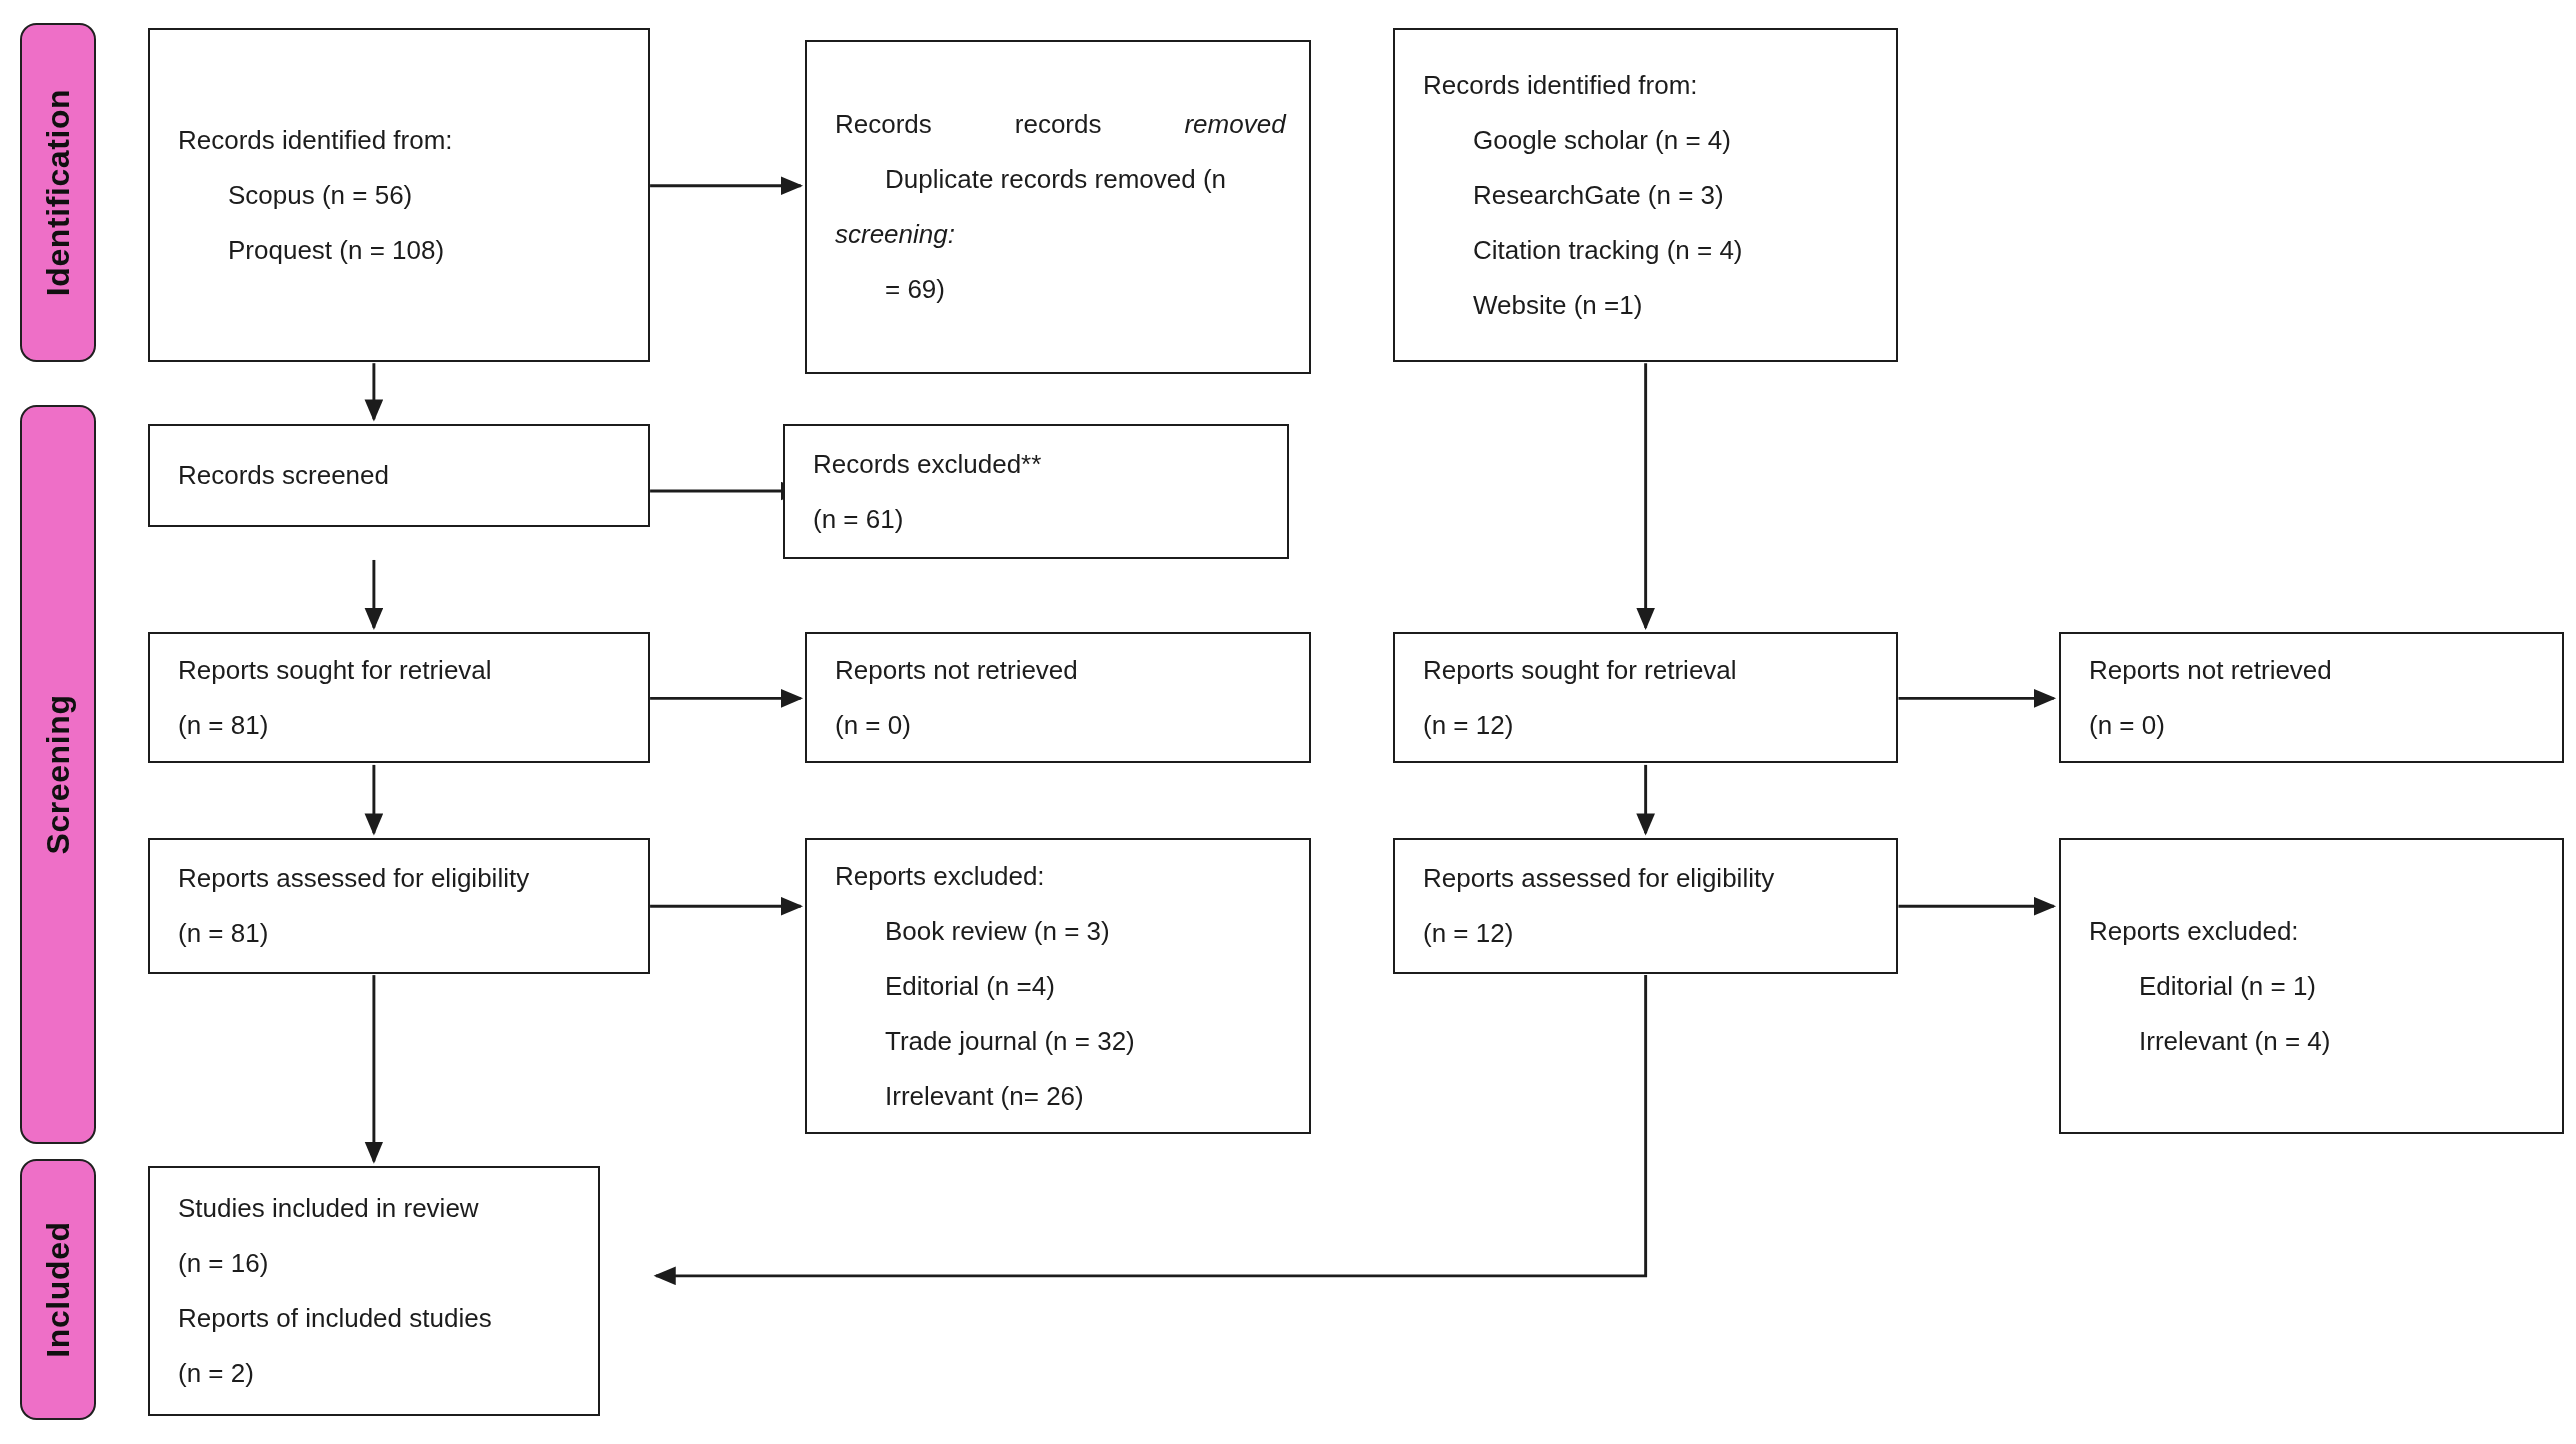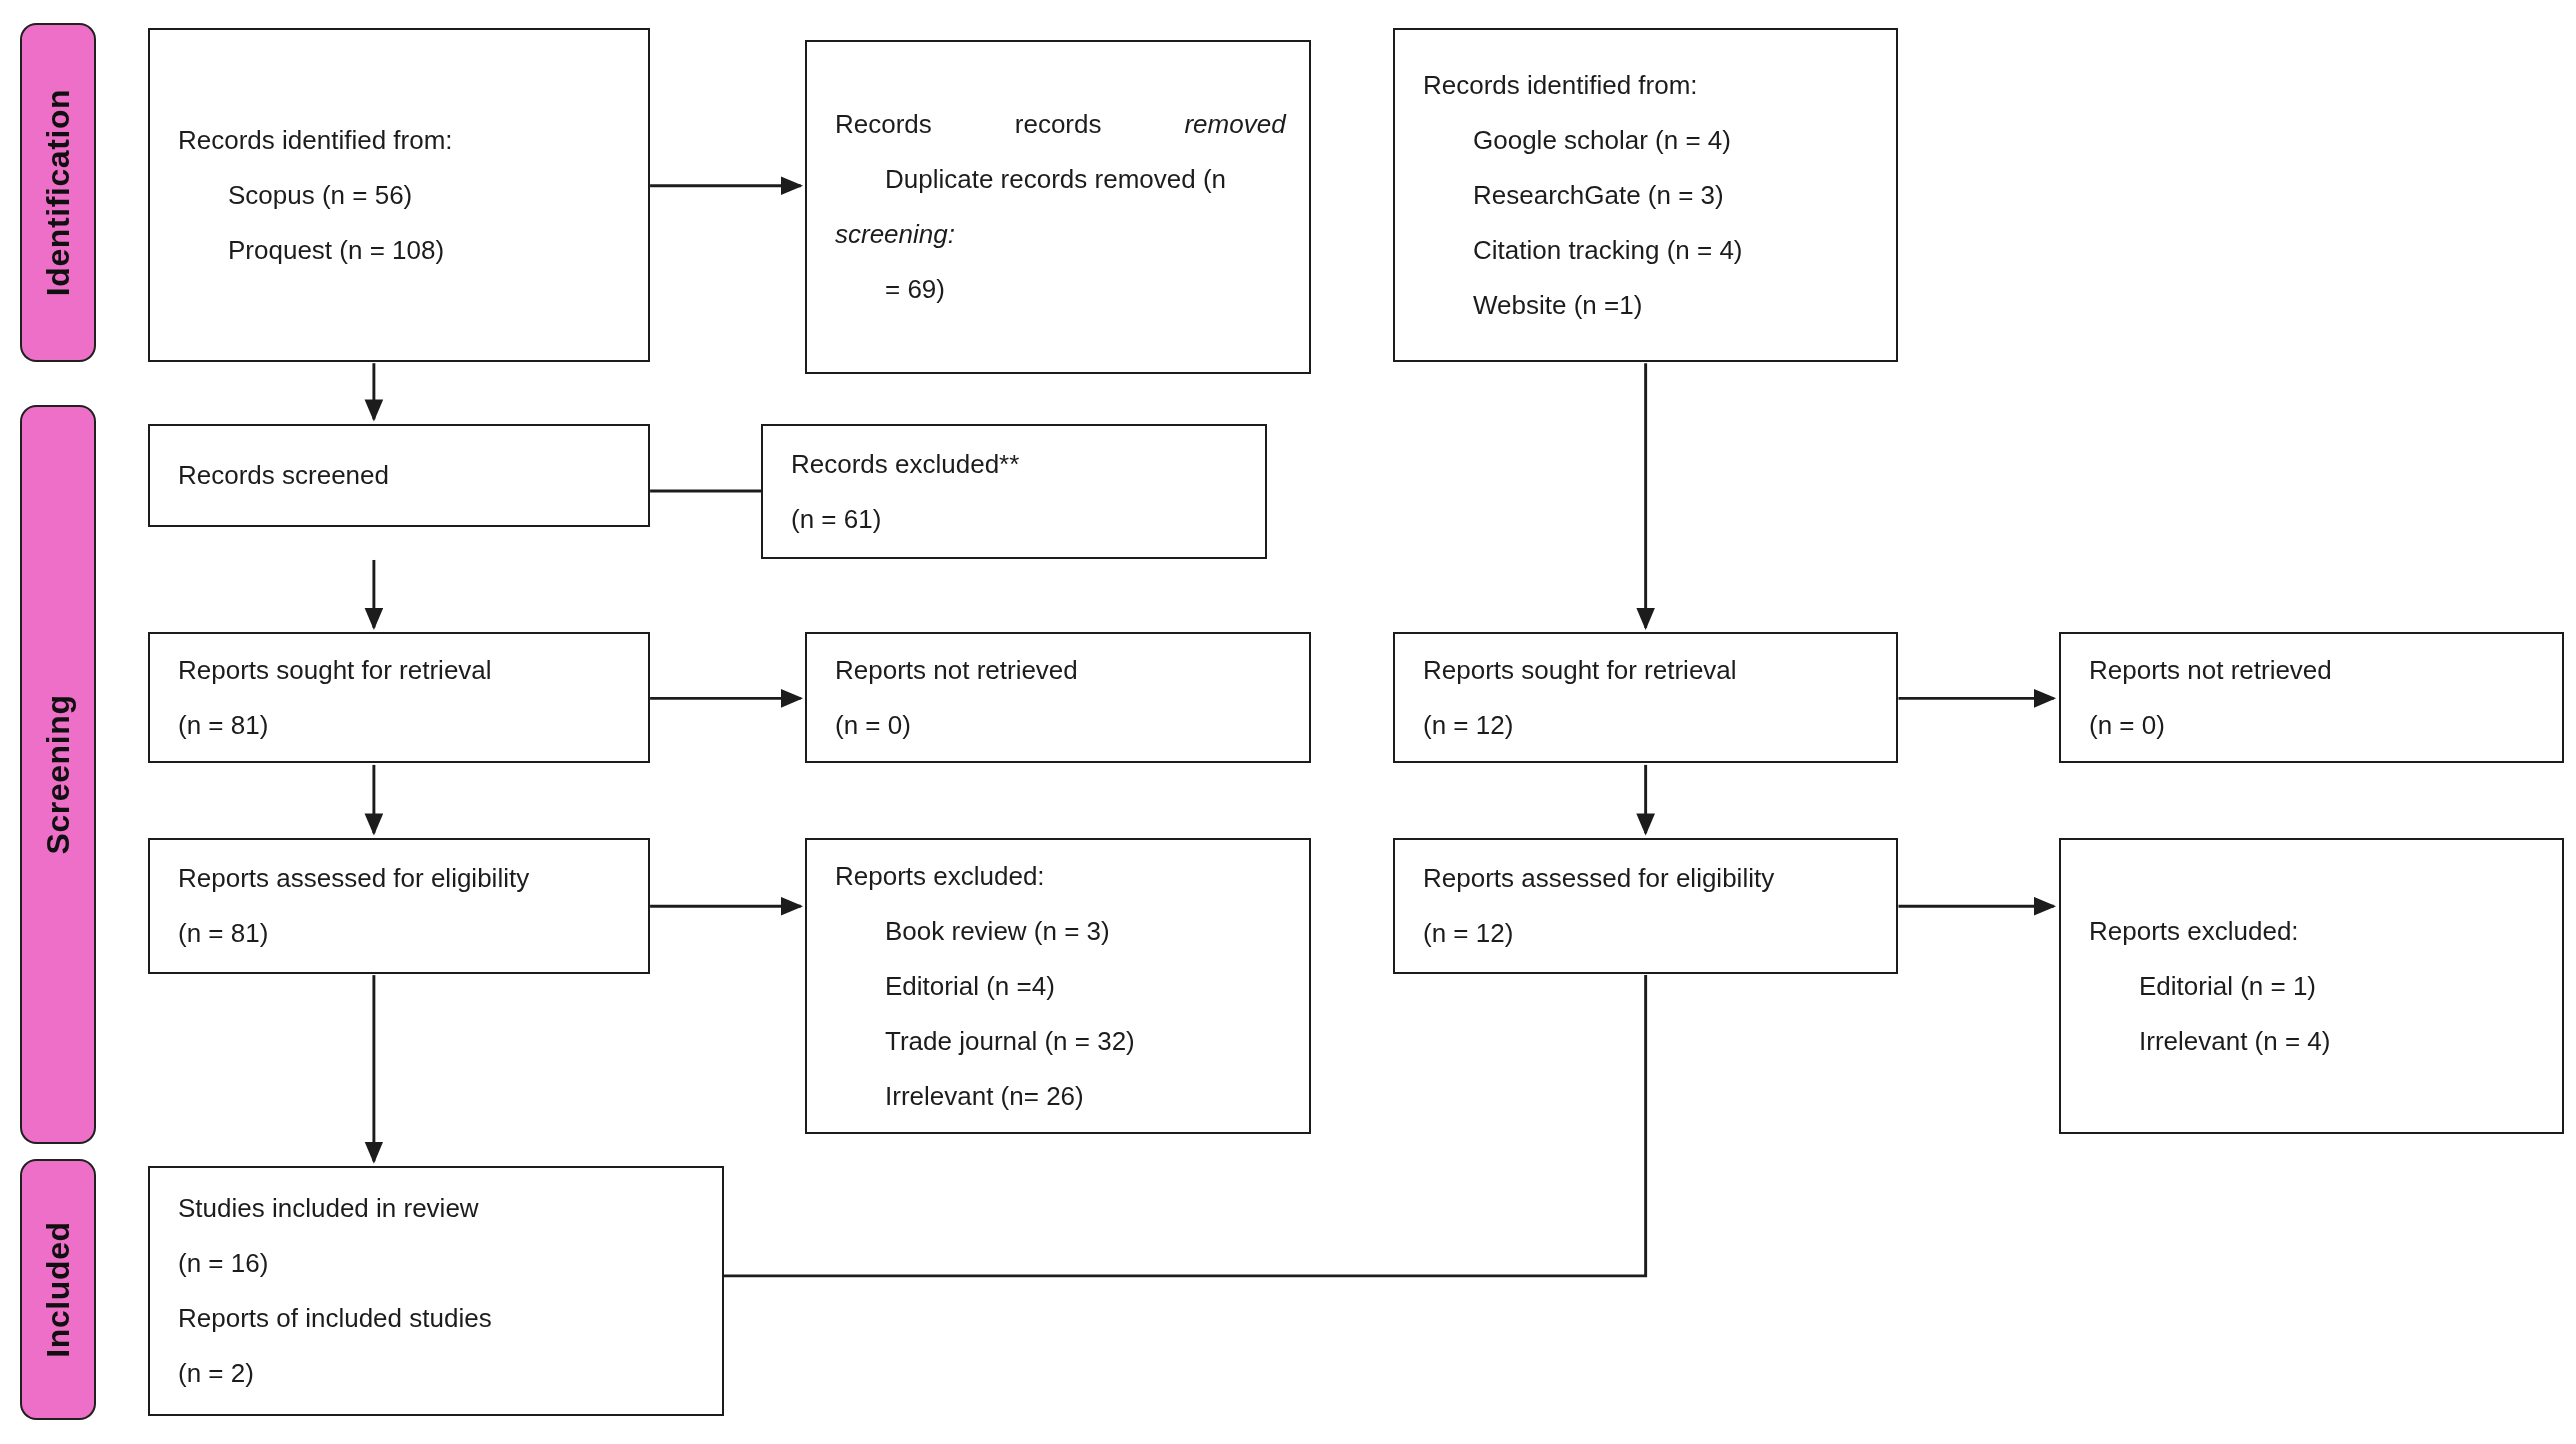--- a/index.html
+++ b/index.html
@@ -128,21 +128,21 @@
     <div class="line item">Google scholar (n = 4)</div>
     <div class="line item">ResearchGate (n = 3)</div>
     <div class="line item">Citation tracking (n = 4)</div>
     <div class="line item">Website (n =1)</div>
   </div>
 
   <div class="box" style="left:148px; top:424px; width:502px; height:103px;">
     <div class="line">Records screened</div>
   </div>
 
-  <div class="box" style="left:761px; top:424px; width:506px; height:135px;">
+  <div class="box" style="left:783px; top:424px; width:506px; height:135px;">
     <div class="line">Records excluded**</div>
     <div class="line">(n = 61)</div>
   </div>
 
   <div class="box" style="left:148px; top:632px; width:502px; height:131px;">
     <div class="line">Reports sought for retrieval</div>
     <div class="line">(n = 81)</div>
   </div>
 
   <div class="box" style="left:805px; top:632px; width:506px; height:131px;">
@@ -177,21 +177,21 @@
     <div class="line">Reports assessed for eligibility</div>
     <div class="line">(n = 12)</div>
   </div>
 
   <div class="box" style="left:2059px; top:838px; width:505px; height:296px;">
     <div class="line">Reports excluded:</div>
     <div class="line item">Editorial (n = 1)</div>
     <div class="line item">Irrelevant (n = 4)</div>
   </div>
 
-  <div class="box" style="left:148px; top:1166px; width:576px; height:250px;">
+  <div class="box" style="left:148px; top:1166px; width:452px; height:250px;">
     <div class="line">Studies included in review</div>
     <div class="line">(n = 16)</div>
     <div class="line">Reports of included studies</div>
     <div class="line">(n = 2)</div>
   </div>
 
 </div>
 
 
 </body></html>

